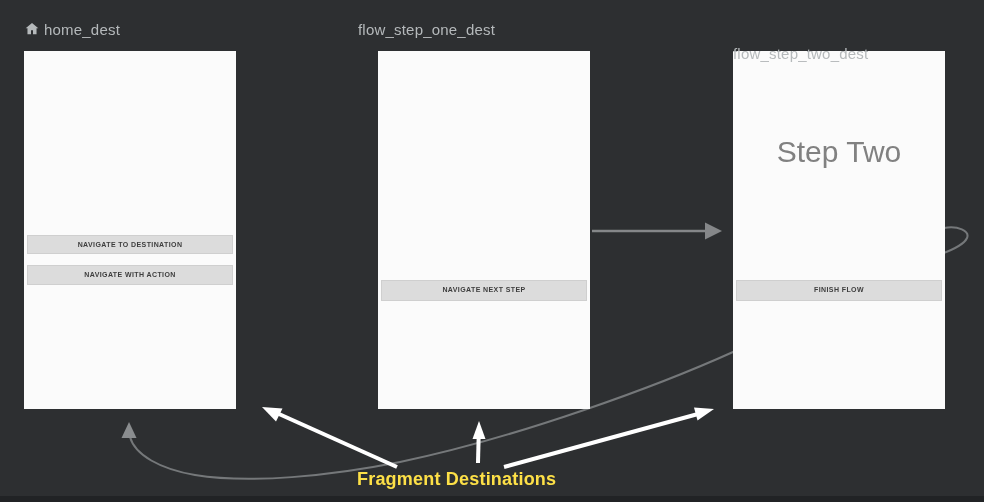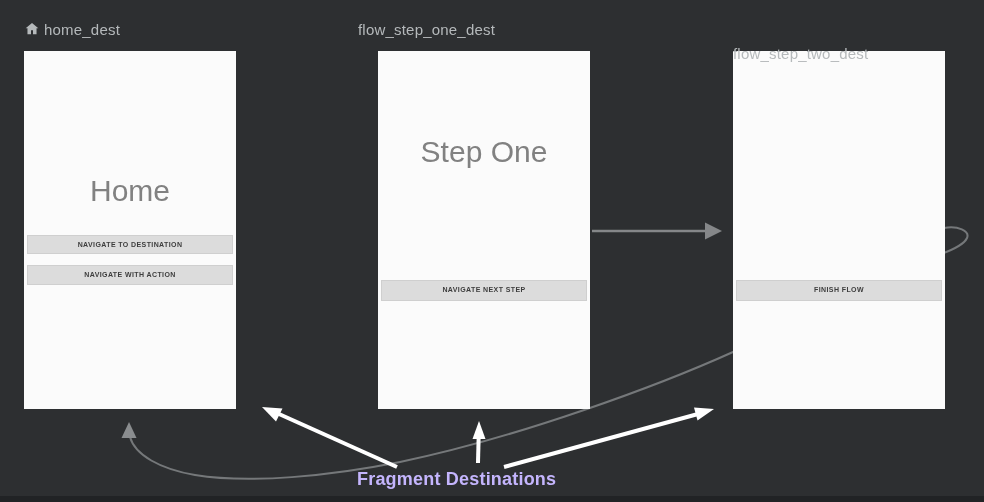--- a/index.html
+++ b/index.html
@@ -74,21 +74,21 @@
   }
   #btn-nav-dest  { top: 184px; height: 19px; }
   #btn-nav-action { top: 214px; height: 20px; }
   #btn-next-step { top: 229px; height: 21px; }
   #btn-finish-flow { top: 229px; height: 21px; }
 
   .annotation-label {
     position: absolute;
     left: 357px;
     top: 469px;
-    color: #c4b5fd;
+    color: #fde047;
     font-size: 18px;
     font-weight: bold;
     letter-spacing: 0.2px;
     z-index: 4;
   }
 
   .bottom-bar {
     position: absolute;
     left: 0;
     bottom: 0;
@@ -122,37 +122,36 @@
 
 <div class="dest-label" id="label-home">
   <span class="home-glyph">
     <svg width="16" height="16" viewBox="0 0 24 24">
       <path d="M12 3 2.5 11h2.7v9h5.3v-6h3v6h5.3v-9h2.7z" fill="#b5b9bb"></path>
     </svg>
   </span>
   <span>home_dest</span>
 </div>
 <div class="device-card" id="card-home">
-  <div class="screen-title">Home</div>
   <div class="preview-button" id="btn-nav-dest">NAVIGATE TO DESTINATION</div>
   <div class="preview-button" id="btn-nav-action">NAVIGATE WITH ACTION</div>
 </div>
 
 <div class="dest-label" id="label-step-one">
   <span>flow_step_one_dest</span>
 </div>
 <div class="device-card" id="card-step-one">
-  <div class="screen-title">Step One</div>
   <div class="preview-button" id="btn-next-step">NAVIGATE NEXT STEP</div>
 </div>
 
 <div class="dest-label" id="label-step-two">
   <span>flow_step_two_dest</span>
 </div>
 <div class="device-card" id="card-step-two">
+  <div class="screen-title">Step Two</div>
   <div class="preview-button" id="btn-finish-flow">FINISH FLOW</div>
 </div>
 
 <svg id="annotation-layer" class="layer" viewBox="0 0 984 502">
   <g>
     <line x1="397" y1="467" x2="279" y2="414" stroke="#ffffff" stroke-width="4"></line>
     <polygon points="262,407 282.5,408.5 276,421.5" fill="#ffffff"></polygon>
   </g>
   <g>
     <line x1="478" y1="463" x2="478.6" y2="439" stroke="#ffffff" stroke-width="4"></line>

